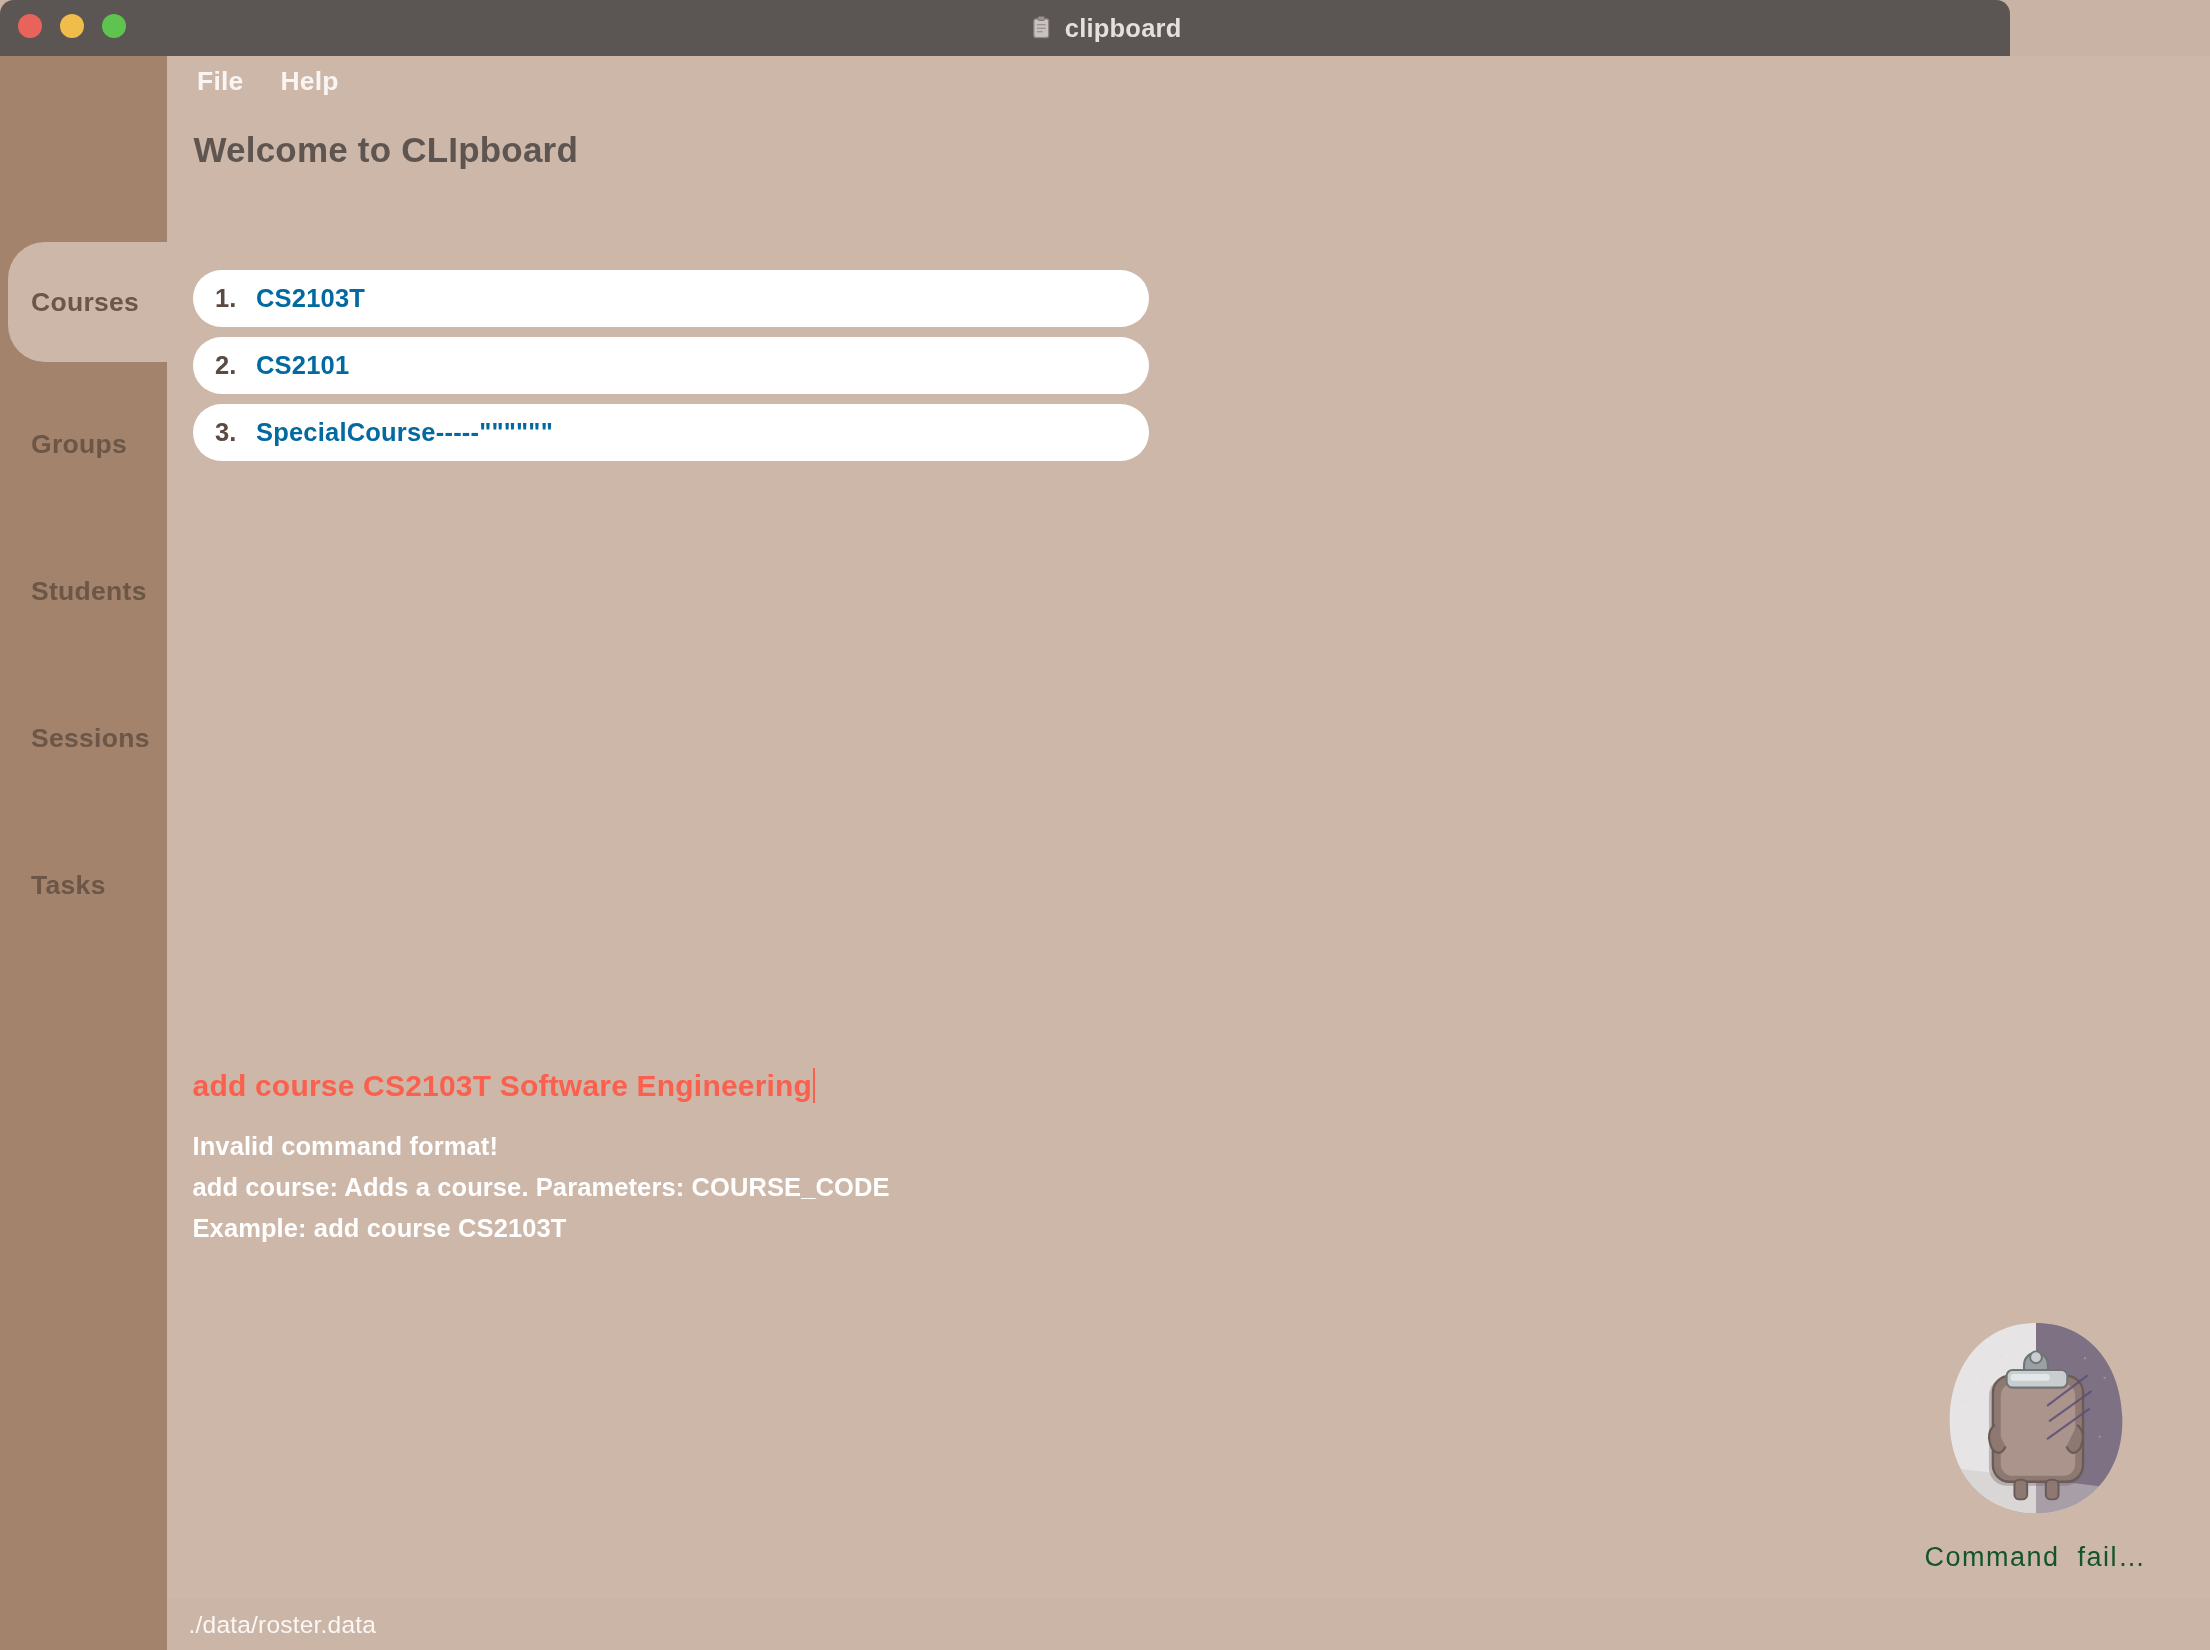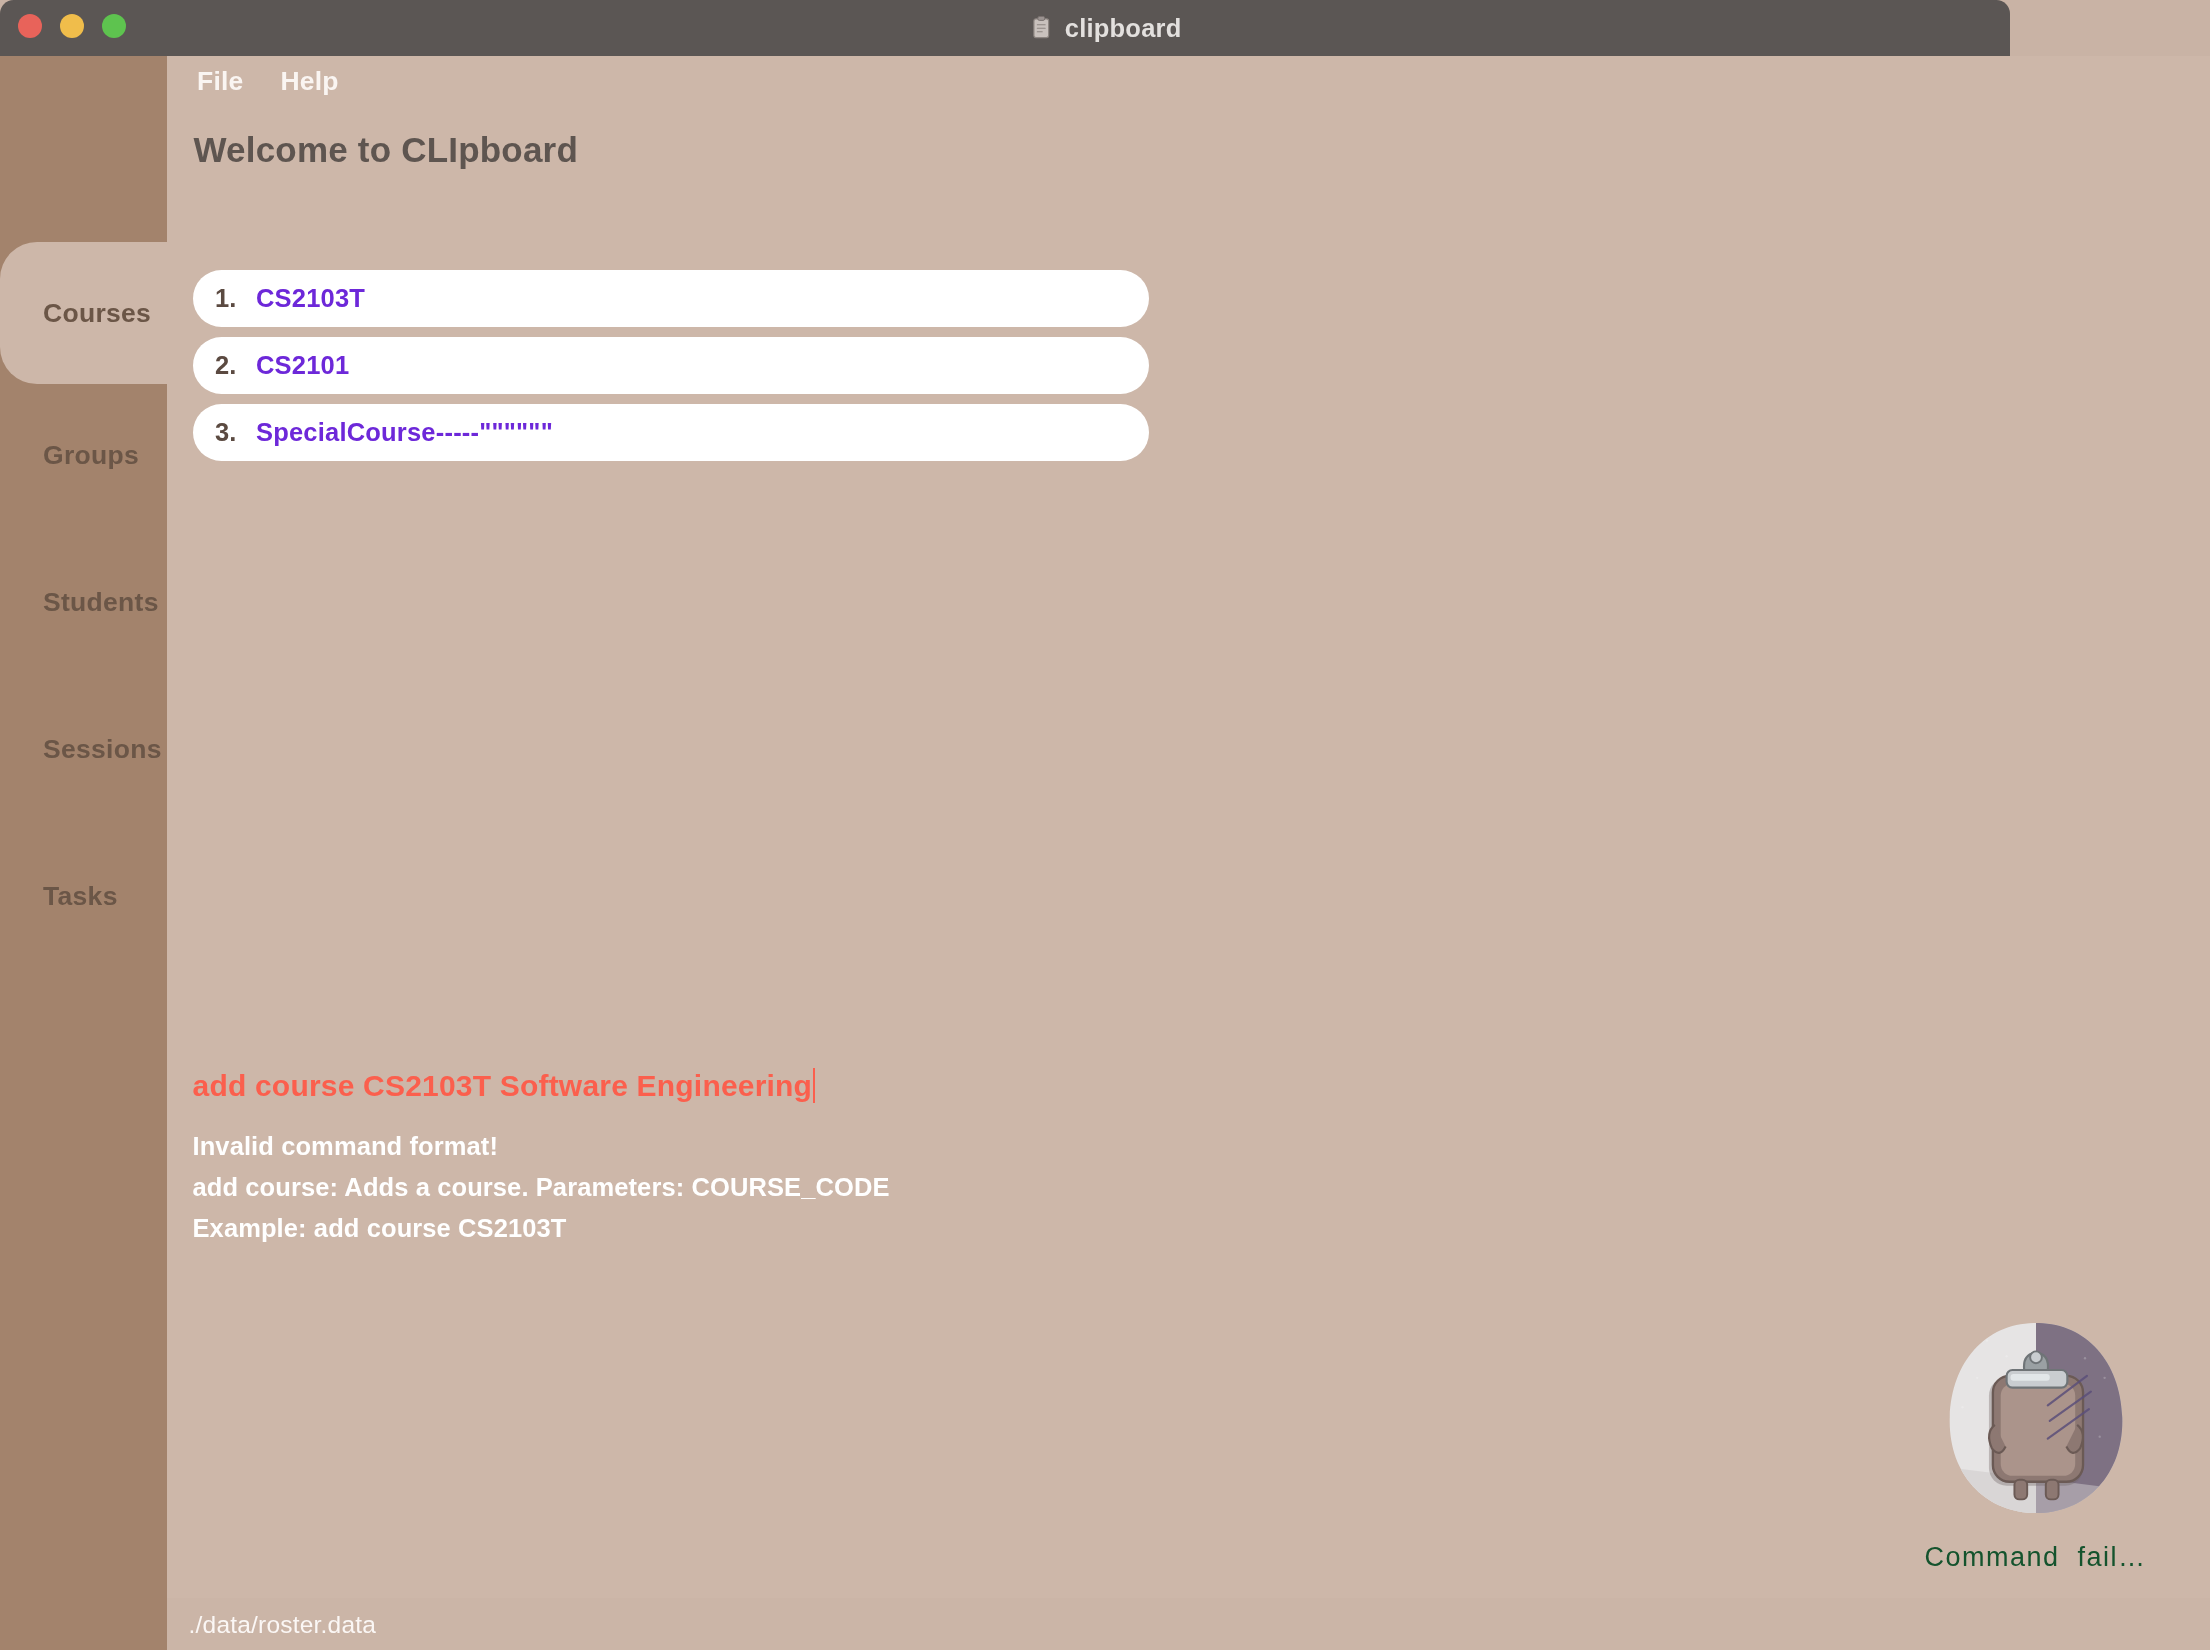--- a/index.html
+++ b/index.html
@@ -84,27 +84,27 @@
   #sidebar {
     position: absolute;
     left: 0;
     top: 0;
     width: 167px;
     height: 1595px;
     background: #a3836c;
   }
   .tab {
     position: absolute;
-    left: 0;
+    left: 8px;
     width: 180px;
-    height: 142px;
+    height: 120px;
     display: flex;
     align-items: center;
     box-sizing: border-box;
-    padding-left: 43px;
+    padding-left: 23px;
     cursor: default;
   }
   .tab .tab-label {
     font-size: 26.5px;
     font-weight: bold;
     color: #6b5647;
     letter-spacing: 0.3px;
     white-space: nowrap;
   }
   .tab.active {
@@ -178,21 +178,21 @@
   }
   .course-index {
     font-size: 25.5px;
     font-weight: bold;
     color: #5b4a41;
     min-width: 41px;
   }
   .course-name {
     font-size: 25.5px;
     font-weight: bold;
-    color: #6d28d9;
+    color: #0369a1;
     letter-spacing: 0.2px;
     white-space: pre;
   }
 
   
   #command-input-row {
     position: absolute;
     left: 25.5px;
     top: 1012px;
     display: flex;

